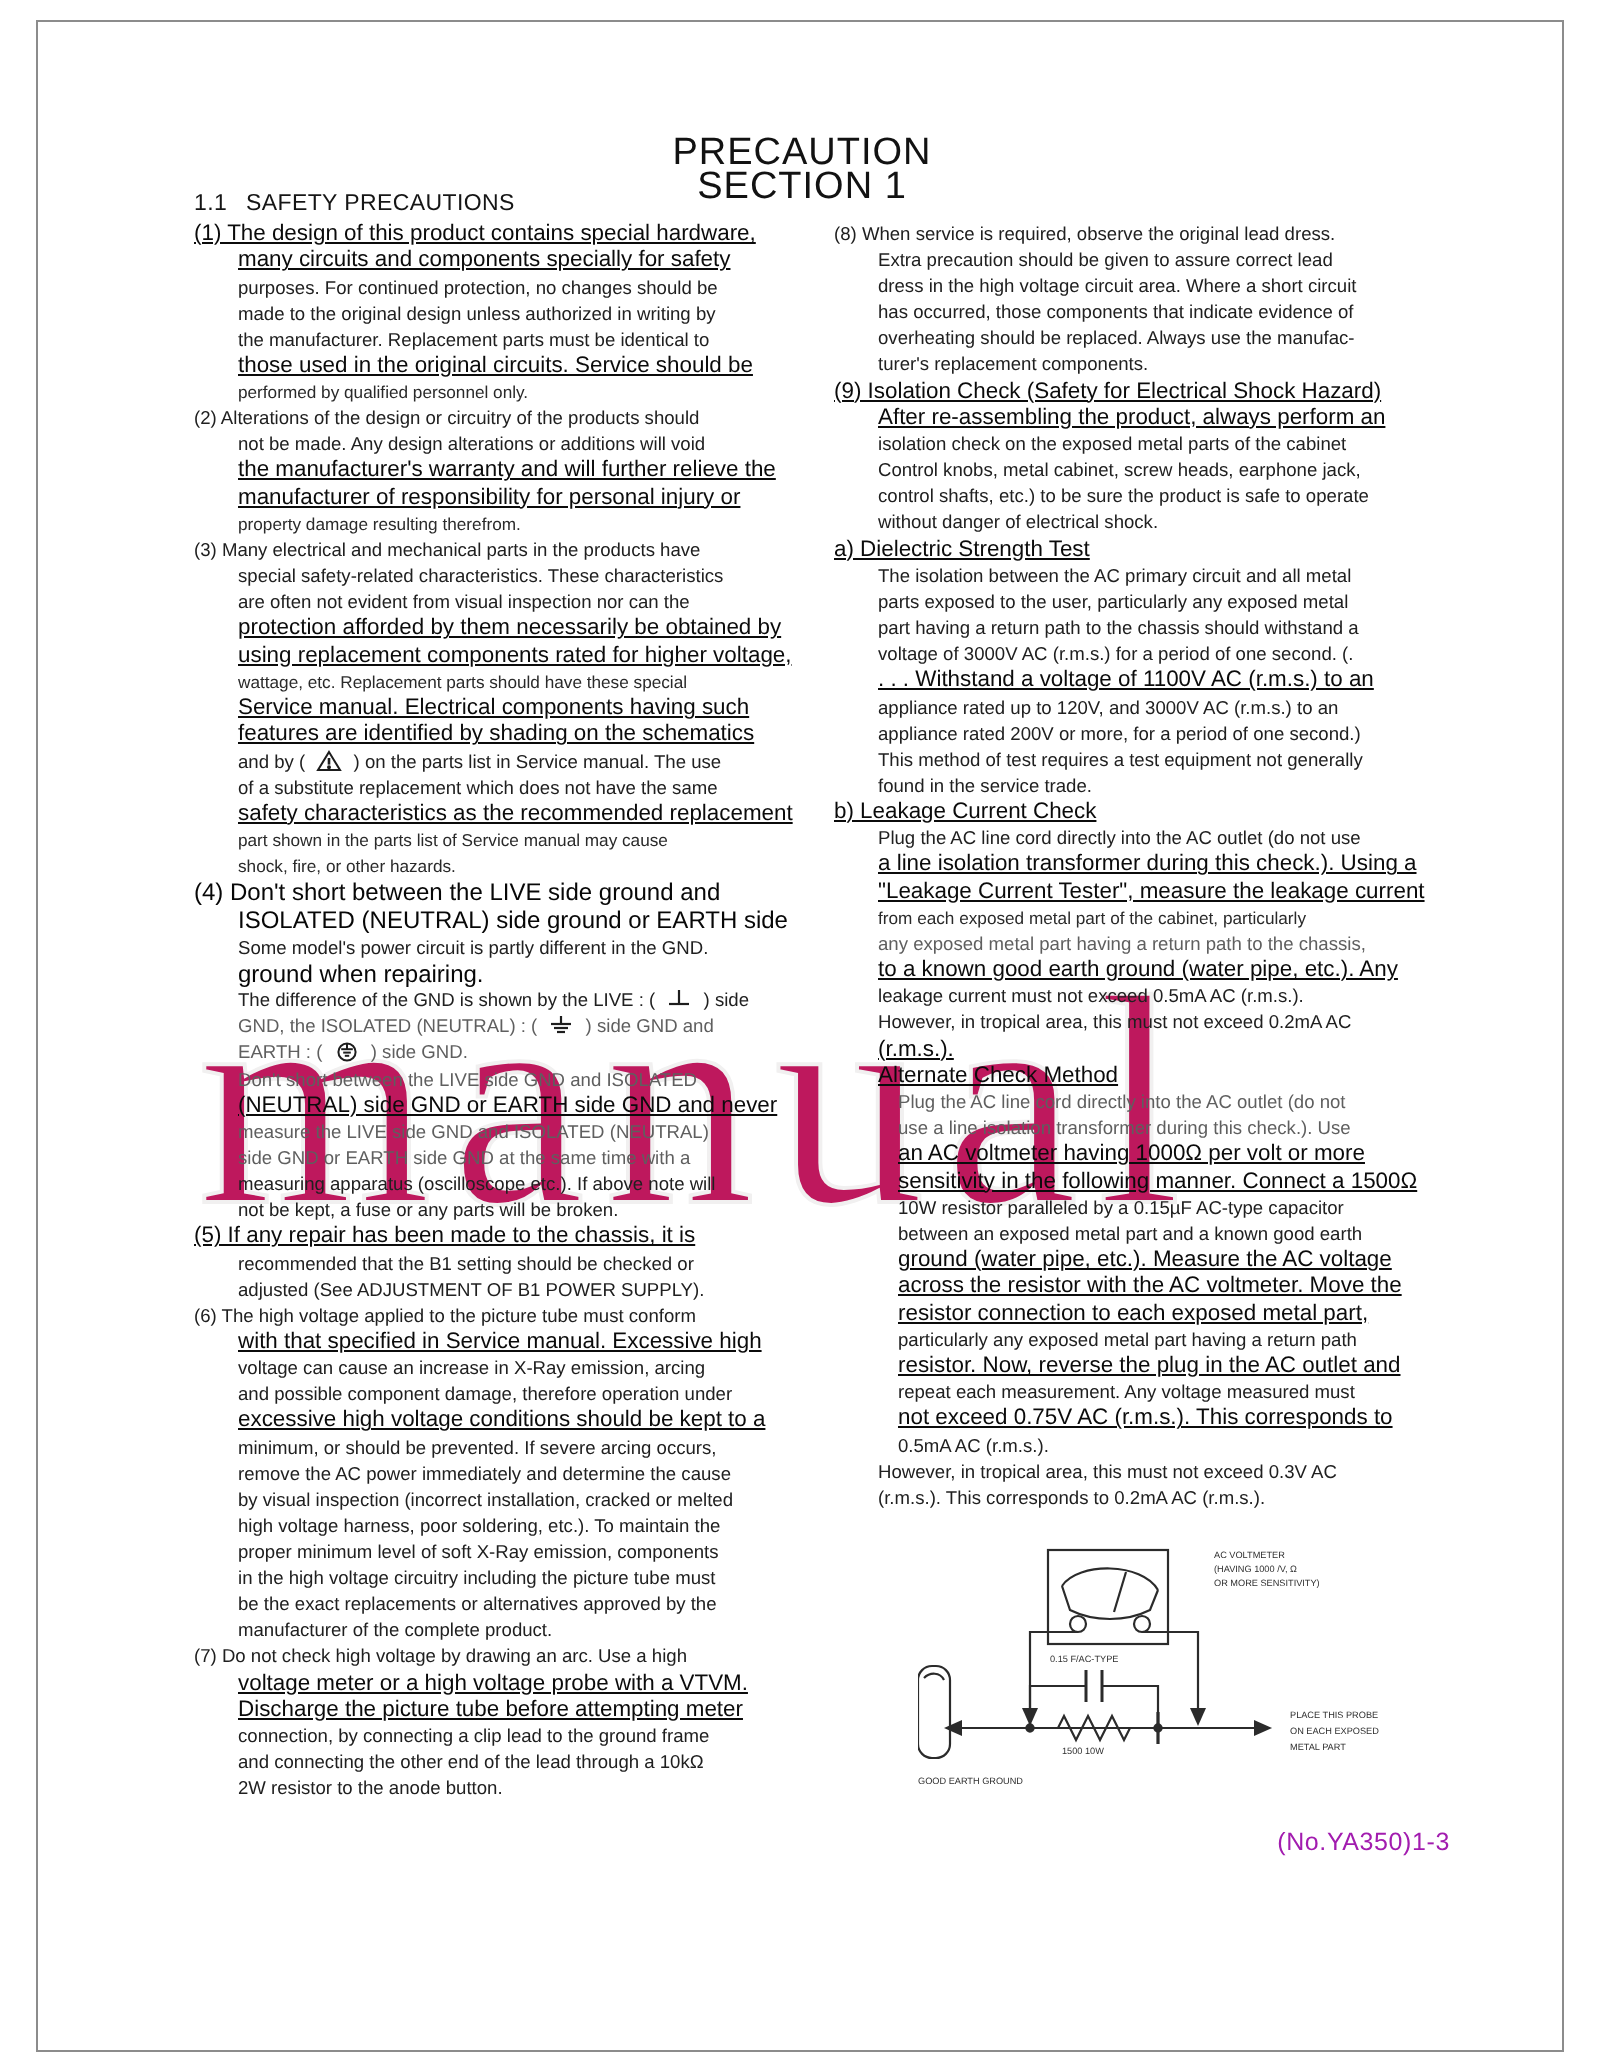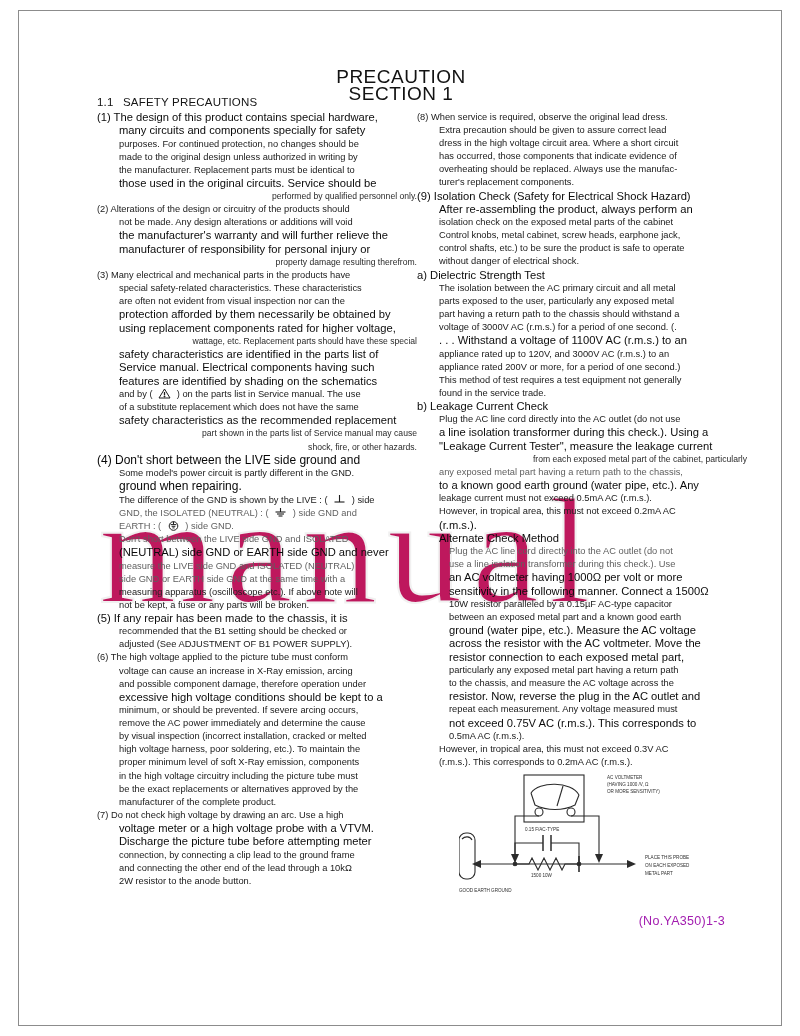--- a/index.html
+++ b/index.html
@@ -41,23 +41,23 @@
 
   
   .col{position:absolute;top:100px;}
   .col-l{left:78px;width:320px;}
   .col-r{left:398px;width:330px;}
   .ln{
     display:block;color:#141414;white-space:nowrap;
     font-family:"Liberation Sans", sans-serif;
   }
   
-  .s1{font-size:8.6px;line-height:13.1px;color:#2a2a2a;text-align:right;}
+  .s1{font-size:8.6px;line-height:13.1px;color:#2a2a2a;}
   .s2{font-size:9.3px;line-height:13.1px;color:#202020;}
-  .s4{font-size:11.2px;line-height:13.3px;color:#0b0b0b;}
+  .s4{font-size:11.2px;line-height:13.3px;color:#0b0b0b;text-decoration:underline;}
   .s5{font-size:12px;line-height:13.6px;color:#070707;}
   .faint{color:#5f5f5f;}
   .ind0{padding-left:0px;}
   .ind2{padding-left:22px;}
   .ind3{padding-left:32px;}
 
   .gsym{display:inline-block;vertical-align:-2px;margin:0 3px;}
 
   
   .diagram{position:absolute;left:440px;top:762px;width:290px;height:135px;}
@@ -96,35 +96,35 @@
           <div class="ln s2 ind2">not be made. Any design alterations or additions will void</div>
           <div class="ln s4 ind2">the manufacturer's warranty and will further relieve the</div>
           <div class="ln s4 ind2">manufacturer of responsibility for personal injury or</div>
           <div class="ln s1 ind2">property damage resulting therefrom.</div>
           <div class="ln s2 ind0">(3) Many electrical and mechanical parts in the products have</div>
           <div class="ln s2 ind2">special safety-related characteristics. These characteristics</div>
           <div class="ln s2 ind2">are often not evident from visual inspection nor can the</div>
           <div class="ln s4 ind2">protection afforded by them necessarily be obtained by</div>
           <div class="ln s4 ind2">using replacement components rated for higher voltage,</div>
           <div class="ln s1 ind2">wattage, etc. Replacement parts should have these special</div>
-          <div class="ln s4 ind2">safety characteristics are identified in the parts list of</div>
           <div class="ln s4 ind2">Service manual. Electrical components having such</div>
           <div class="ln s4 ind2">features are identified by shading on the schematics</div>
           <div class="ln s2 ind2">and by ( <svg width="13" height="11" viewBox="0 0 13 11" class="gsym">
               <g stroke="#1d1d1d" stroke-width="1" fill="none">
                 <path d="M6.5,1 L12,10 L1,10 Z"></path>
                 <path d="M6.5,4 L6.5,7.3" stroke-width="1.3"></path>
                 <circle cx="6.5" cy="8.6" r="0.5" fill="#1d1d1d"></circle>
               </g>
             </svg> ) on the parts list in Service manual. The use</div>
           <div class="ln s2 ind2">of a substitute replacement which does not have the same</div>
           <div class="ln s4 ind2">safety characteristics as the recommended replacement</div>
           <div class="ln s1 ind2">part shown in the parts list of Service manual may cause</div>
           <div class="ln s1 ind2">shock, fire, or other hazards.</div>
           <div class="ln s5 ind0">(4) Don't short between the LIVE side ground and</div>
+          <div class="ln s5 ind2">ISOLATED (NEUTRAL) side ground or EARTH side</div>
           <div class="ln s2 ind2">Some model's power circuit is partly different in the GND.</div>
           <div class="ln s5 ind2">ground when repairing.</div>
           <div class="ln s2 ind2">The difference of the GND is shown by the LIVE : ( <svg width="13" height="11" viewBox="0 0 13 11" class="gsym">
               <g stroke="#1d1d1d" stroke-width="1.1" fill="none">
                 <path d="M6.5,1 L6.5,8"></path>
                 <path d="M1.5,8 L11.5,8"></path>
               </g>
             </svg> ) side</div>
           <div class="ln s2 ind2 faint">GND, the ISOLATED (NEUTRAL) : ( <svg width="13" height="11" viewBox="0 0 13 11" class="gsym">
               <g stroke="#1d1d1d" stroke-width="1.1" fill="none">
@@ -146,20 +146,21 @@
           <div class="ln s2 ind2 faint">Don't short between the LIVE side GND and ISOLATED</div>
           <div class="ln s4 ind2">(NEUTRAL) side GND or EARTH side GND and never</div>
           <div class="ln s2 ind2 faint">measure the LIVE side GND and ISOLATED (NEUTRAL)</div>
           <div class="ln s2 ind2 faint">side GND or EARTH side GND at the same time with a</div>
           <div class="ln s2 ind2">measuring apparatus (oscilloscope etc.). If above note will</div>
           <div class="ln s2 ind2">not be kept, a fuse or any parts will be broken.</div>
           <div class="ln s4 ind0">(5) If any repair has been made to the chassis, it is</div>
           <div class="ln s2 ind2">recommended that the B1 setting should be checked or</div>
           <div class="ln s2 ind2">adjusted (See ADJUSTMENT OF B1 POWER SUPPLY).</div>
           <div class="ln s2 ind0">(6) The high voltage applied to the picture tube must conform</div>
+          <div class="ln s4 ind2">with that specified in Service manual. Excessive high</div>
           <div class="ln s2 ind2">voltage can cause an increase in X-Ray emission, arcing</div>
           <div class="ln s2 ind2">and possible component damage, therefore operation under</div>
           <div class="ln s4 ind2">excessive high voltage conditions should be kept to a</div>
           <div class="ln s2 ind2">minimum, or should be prevented. If severe arcing occurs,</div>
           <div class="ln s2 ind2">remove the AC power immediately and determine the cause</div>
           <div class="ln s2 ind2">by visual inspection (incorrect installation, cracked or melted</div>
           <div class="ln s2 ind2">high voltage harness, poor soldering, etc.). To maintain the</div>
           <div class="ln s2 ind2">proper minimum level of soft X-Ray emission, components</div>
           <div class="ln s2 ind2">in the high voltage circuitry including the picture tube must</div>
           <div class="ln s2 ind2">be the exact replacements or alternatives approved by the</div>
@@ -208,21 +209,20 @@
           <div class="ln s2 ind3 faint">Plug the AC line cord directly into the AC outlet (do not</div>
           <div class="ln s2 ind3 faint">use a line isolation transformer during this check.). Use</div>
           <div class="ln s4 ind3">an AC voltmeter having 1000Ω per volt or more</div>
           <div class="ln s4 ind3">sensitivity in the following manner. Connect a 1500Ω</div>
           <div class="ln s2 ind3">10W resistor paralleled by a 0.15µF AC-type capacitor</div>
           <div class="ln s2 ind3">between an exposed metal part and a known good earth</div>
           <div class="ln s4 ind3">ground (water pipe, etc.). Measure the AC voltage</div>
           <div class="ln s4 ind3">across the resistor with the AC voltmeter. Move the</div>
           <div class="ln s4 ind3">resistor connection to each exposed metal part,</div>
           <div class="ln s2 ind3">particularly any exposed metal part having a return path</div>
-          <div class="ln s2 ind3">to the chassis, and measure the AC voltage across the</div>
           <div class="ln s4 ind3">resistor. Now, reverse the plug in the AC outlet and</div>
           <div class="ln s2 ind3">repeat each measurement. Any voltage measured must</div>
           <div class="ln s4 ind3">not exceed 0.75V AC (r.m.s.). This corresponds to</div>
           <div class="ln s2 ind3">0.5mA AC (r.m.s.).</div>
           <div class="ln s2 ind2">However, in tropical area, this must not exceed 0.3V AC</div>
           <div class="ln s2 ind2">(r.m.s.). This corresponds to 0.2mA AC (r.m.s.).</div>
         </div>
 
       <div class="diagram">
         <svg width="290" height="135" viewBox="0 0 290 135" xmlns="http://www.w3.org/2000/svg">

